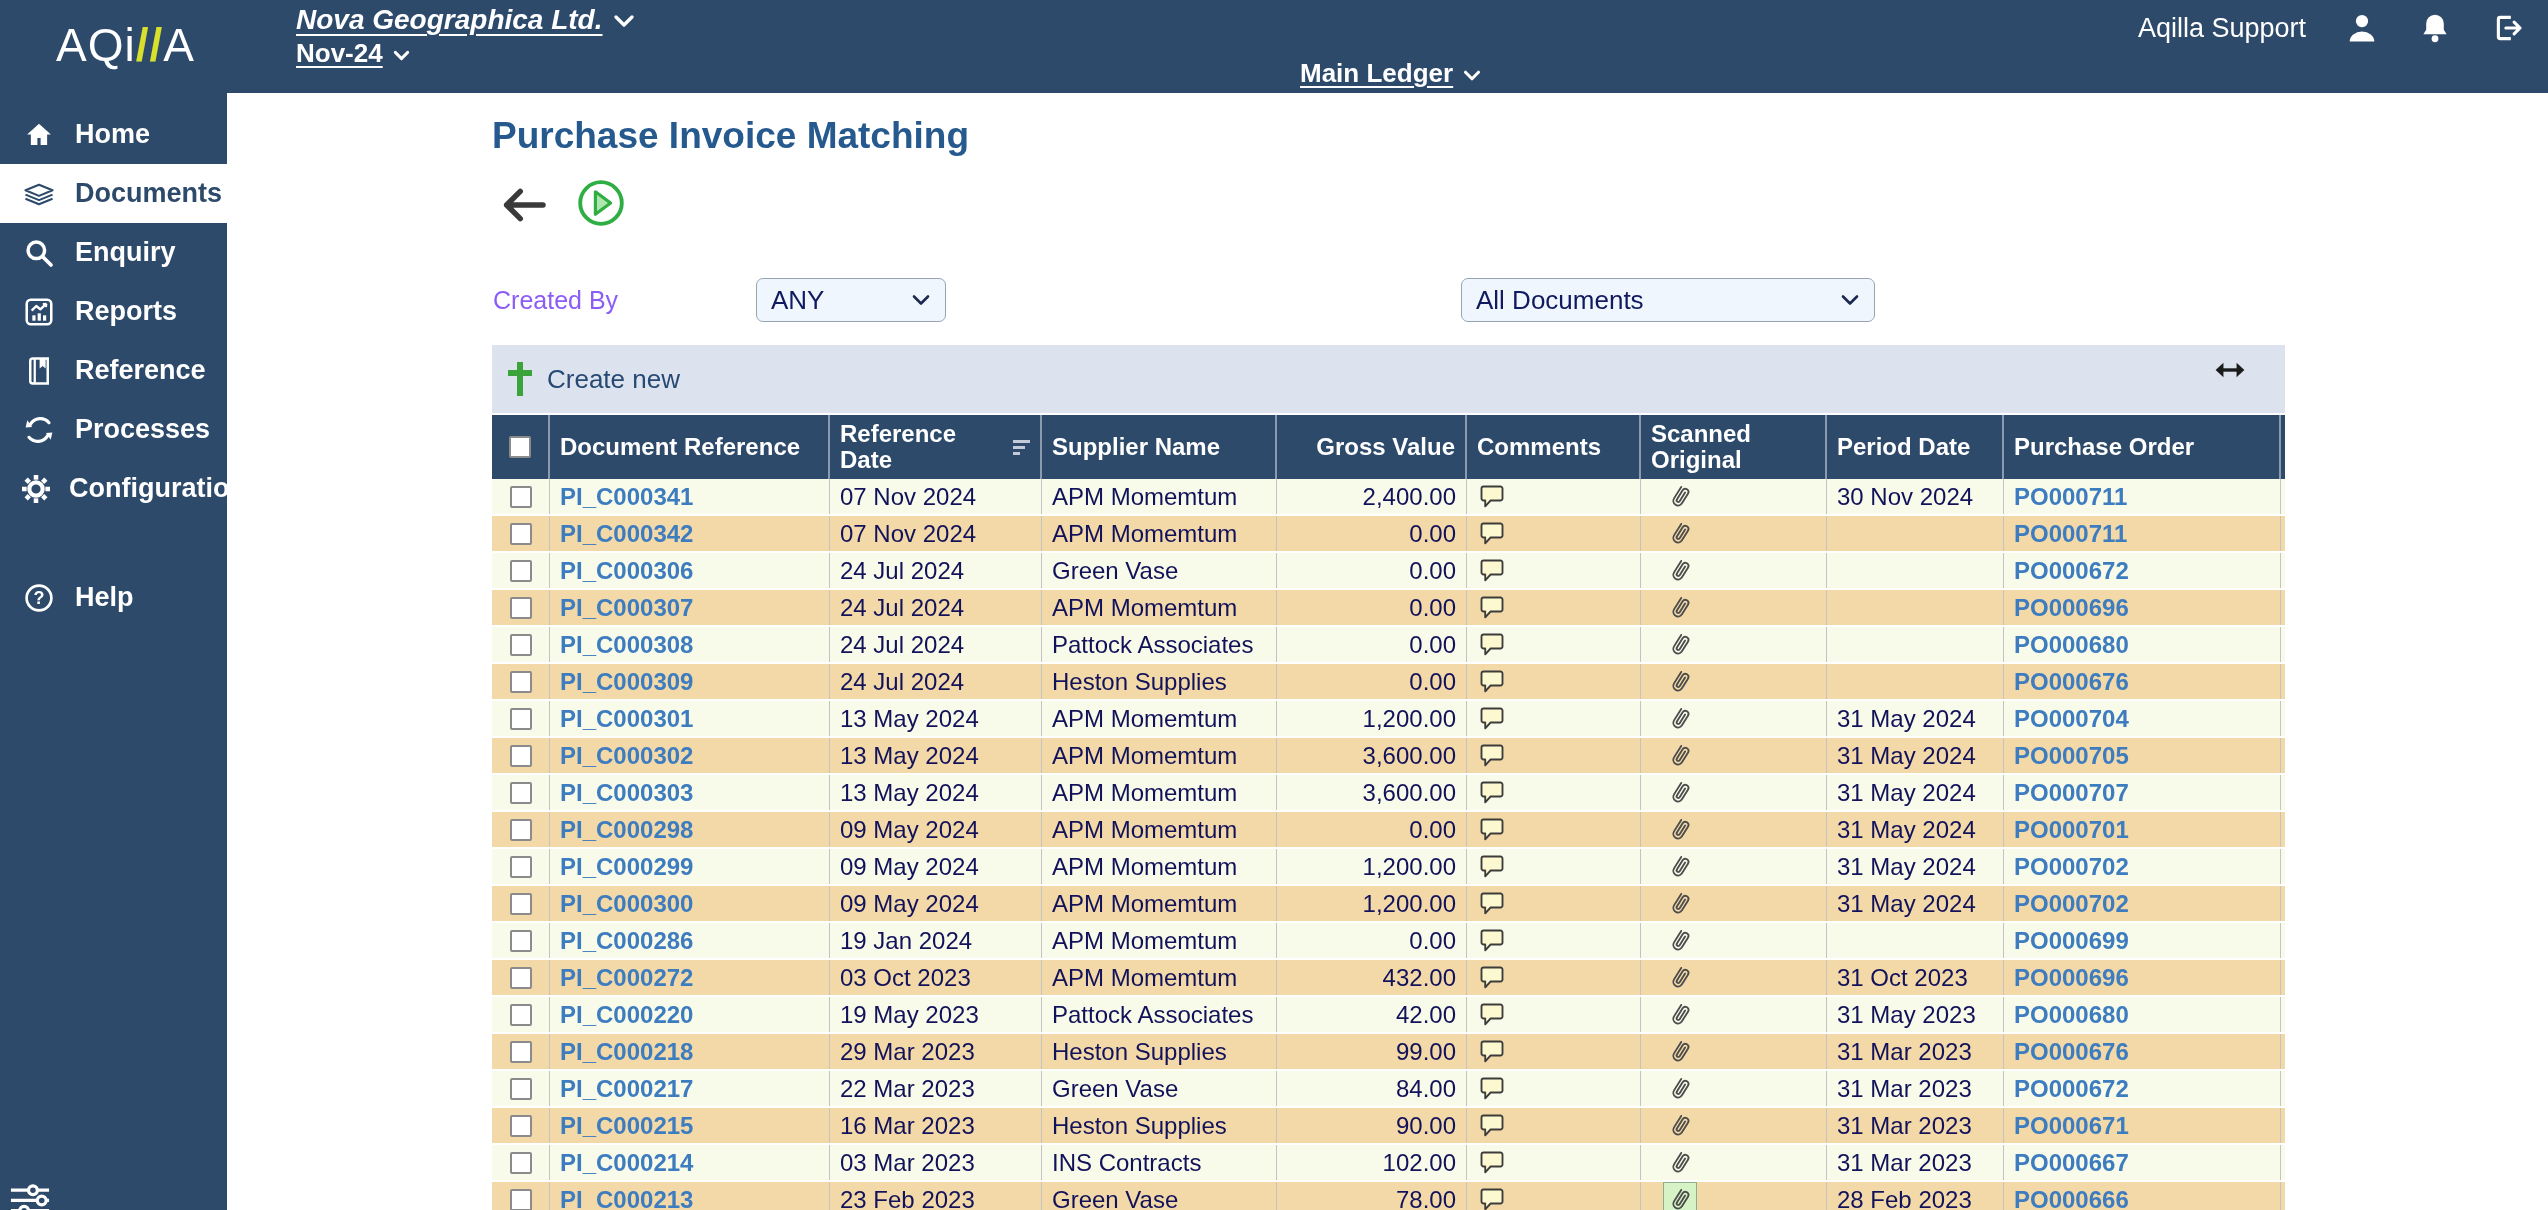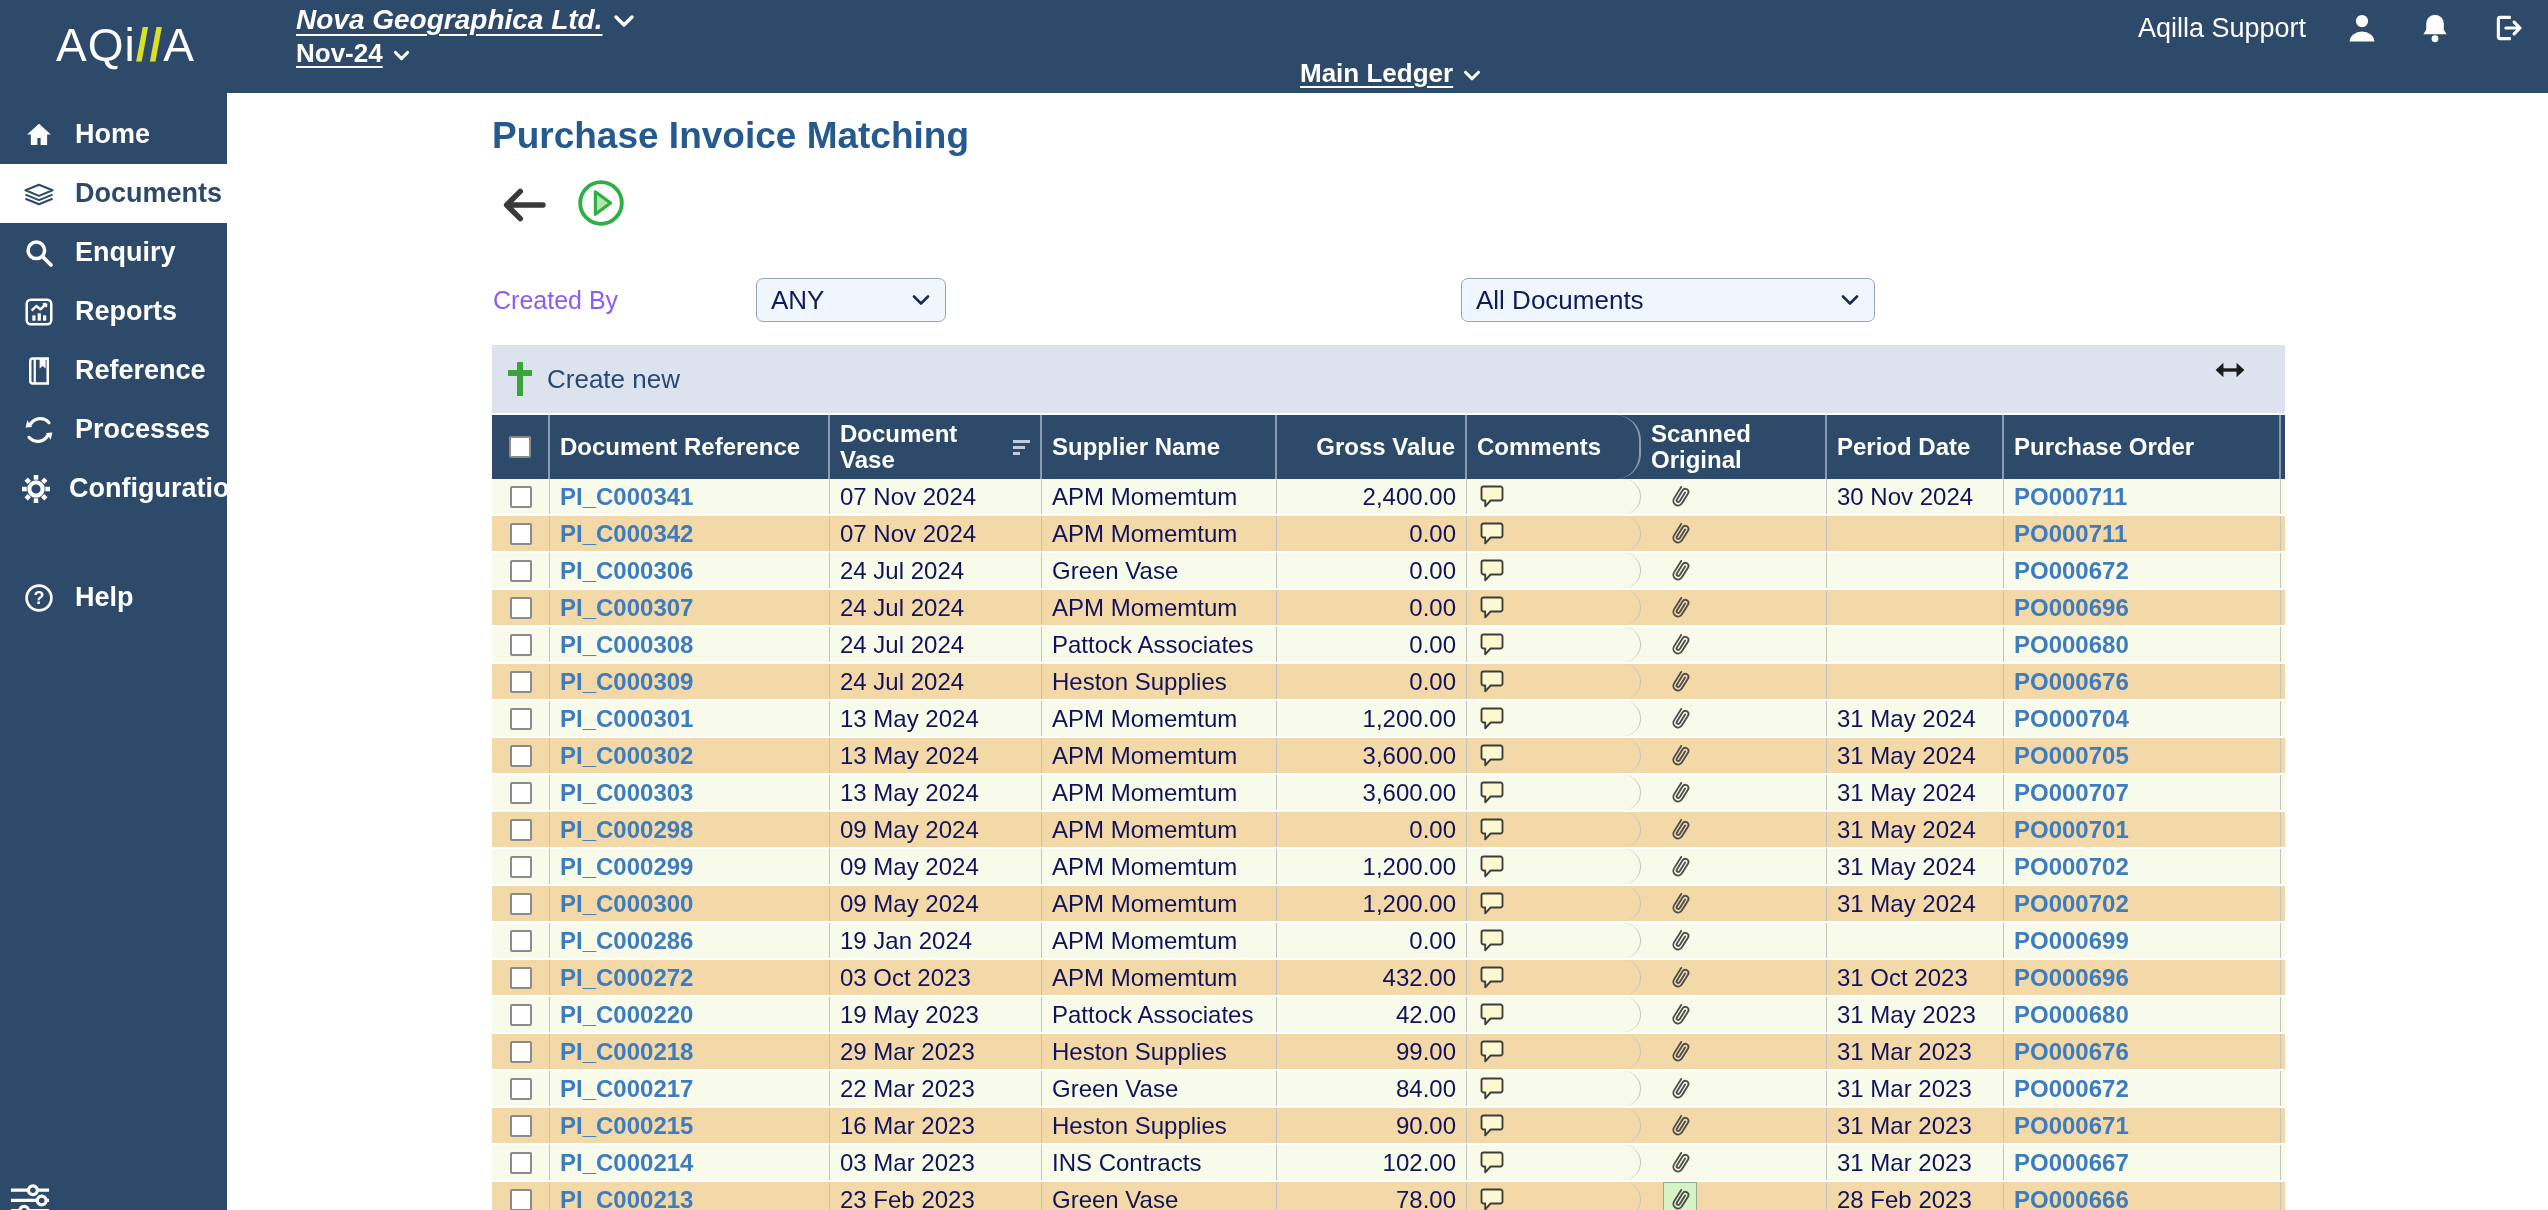--- a/index.html
+++ b/index.html
@@ -54,21 +54,21 @@
   .th.center{justify-content:center;}
   .trow{display:flex;height:35px;border-bottom:2px solid #ffffff;}
   .row-light{background:#f8fbe9;}
   .row-tan{background:#f3d9a8;}
   .td{box-sizing:border-box;display:flex;align-items:center;padding:0 10px;font-size:24px;color:#12125a;
       border-right:1px solid #c3c3c3;overflow:hidden;white-space:nowrap;}
   .td.right{justify-content:flex-end;}
   .td.center{justify-content:center;}
   .td a{color:#3e7cc0;font-weight:700;text-decoration:none;cursor:pointer;}
   .col-cb{width:58px;}.col-ref{width:280px;}.col-date{width:212px;}.col-sup{width:235px;}
-  .col-gross{width:190px;}.col-com{width:174px;border-radius:25px;}.col-scan{width:186px;}.col-per{width:177px;}.col-po{width:277px;}
+  .col-gross{width:190px;}.col-com{width:174px;}.col-scan{width:186px;}.col-per{width:177px;}.col-po{width:277px;}
   input.cbx{appearance:none;-webkit-appearance:none;width:22px;height:22px;background:#fff;
     border:2px solid #8b8b8b;border-radius:2px;margin:0;cursor:pointer;}
   .hdr-cbx{width:24px;height:24px;border:2px solid #cfd6df;}
   .sort-icon{display:inline-flex;flex-direction:column;gap:3px;margin-left:10px;}
   .sort-icon i{display:block;height:3px;background:#c2cbd9;}
   .sort-icon i:nth-child(1){width:17px;}.sort-icon i:nth-child(2){width:12px;}.sort-icon i:nth-child(3){width:7px;}
   .att-wrap{display:inline-flex;padding:2px 3px;border:1px solid transparent;}
   .att-wrap.scanned{background:#d6f3c6;border:1px solid #8fae8f;}
   .icn svg{display:block;}
 </style>
@@ -286,21 +286,21 @@
 
     <div class="tbl">
       <div class="thead">
         <div class="th col-cb center">
             <input type="checkbox" class="cbx hdr-cbx" style="">
           </div>
         <div class="th col-ref">
             <span>Document Reference</span>
           </div>
         <div class="th col-date">
-            <span>Document Vase</span>
+            <span>Reference Date</span>
             <span class="sort-icon">
               <i></i>
               <i></i>
               <i></i>
             </span>
           </div>
         <div class="th col-sup">
             <span>Supplier Name</span>
           </div>
         <div class="th col-gross right">

